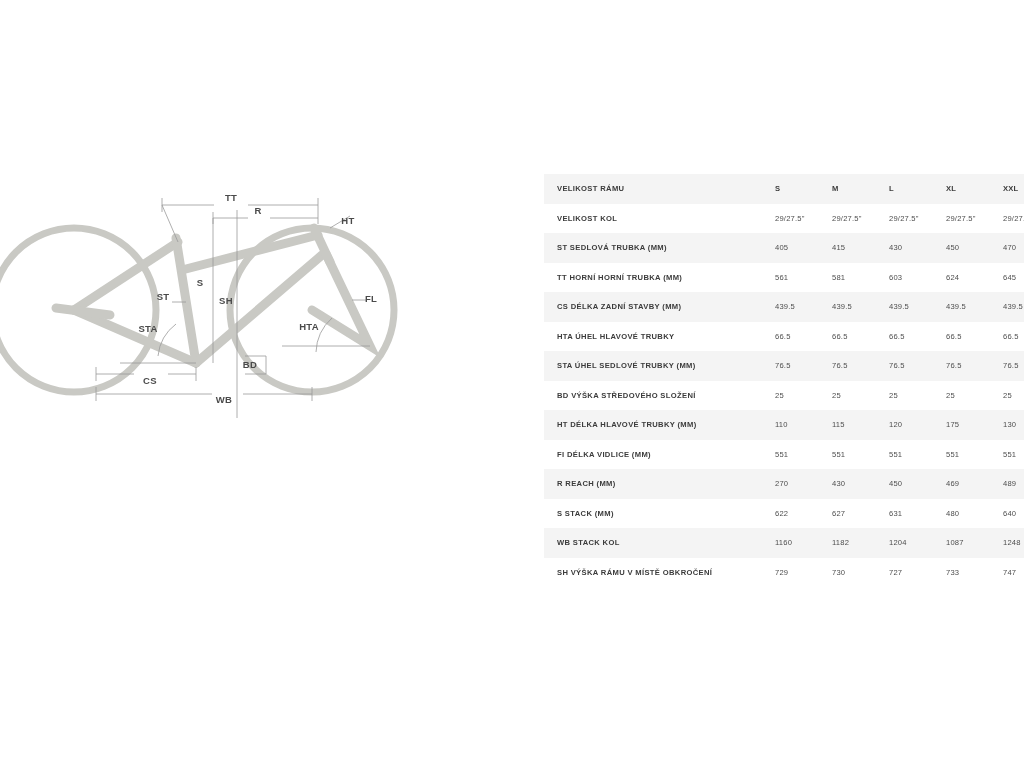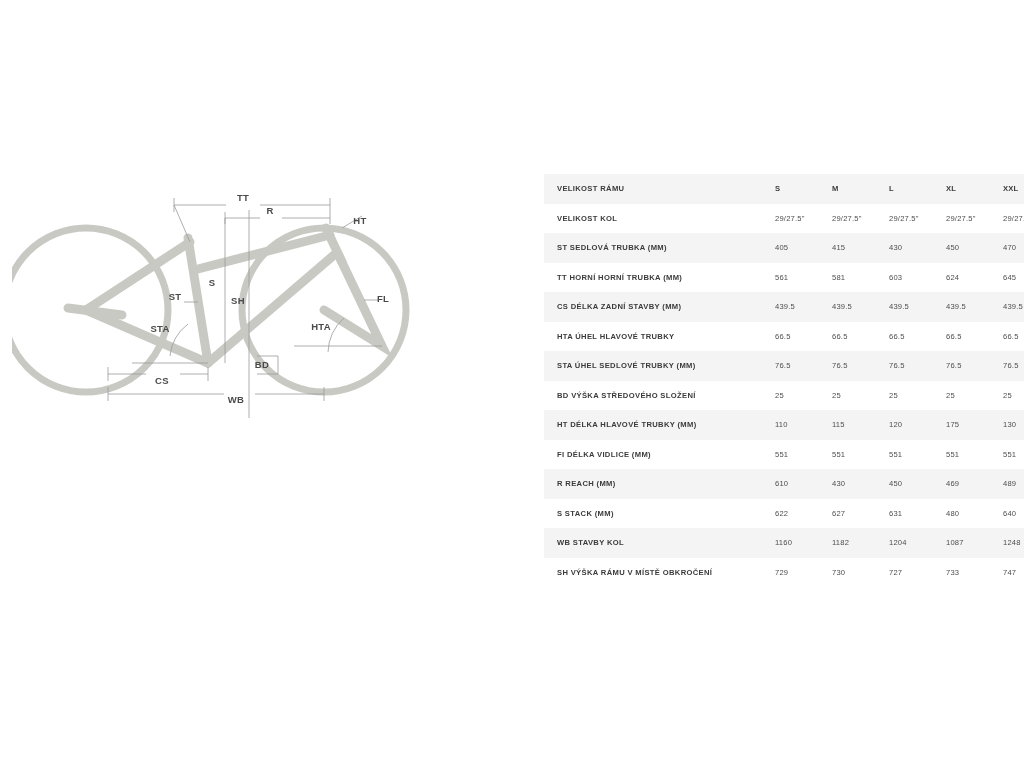--- a/index.html
+++ b/index.html
@@ -14,21 +14,21 @@
     position: relative;
     width: 1024px;
     height: 768px;
     overflow: hidden;
     background: #ffffff;
   }
 
   
   .diagram {
     position: absolute;
-    left: 12px;
+    left: 0;
     top: 150px;
     width: 512px;
     height: 330px;
   }
   .diagram svg { display: block; }
 
   .dim-label {
     font-size: 9.5px;
     font-weight: bold;
     fill: #4a4a4a;
@@ -247,36 +247,36 @@
         <tr class="even">
           <td class="lbl">FI DÉLKA VIDLICE (MM)</td>
           <td class="val">551</td>
           <td class="val">551</td>
           <td class="val">551</td>
           <td class="val">551</td>
           <td class="val">551</td>
         </tr>
         <tr class="odd">
           <td class="lbl">R REACH (MM)</td>
-          <td class="val">610</td>
+          <td class="val">270</td>
           <td class="val">430</td>
           <td class="val">450</td>
           <td class="val">469</td>
           <td class="val">489</td>
         </tr>
         <tr class="even">
           <td class="lbl">S STACK (MM)</td>
           <td class="val">622</td>
           <td class="val">627</td>
           <td class="val">631</td>
           <td class="val">480</td>
           <td class="val">640</td>
         </tr>
         <tr class="odd">
-          <td class="lbl">WB STAVBY KOL</td>
+          <td class="lbl">WB STACK KOL</td>
           <td class="val">1160</td>
           <td class="val">1182</td>
           <td class="val">1204</td>
           <td class="val">1087</td>
           <td class="val">1248</td>
         </tr>
         <tr class="even">
           <td class="lbl">SH VÝŠKA RÁMU V MÍSTĚ OBKROČENÍ</td>
           <td class="val">729</td>
           <td class="val">730</td>

